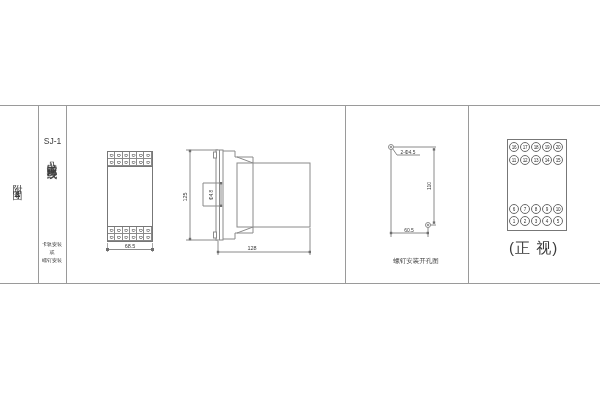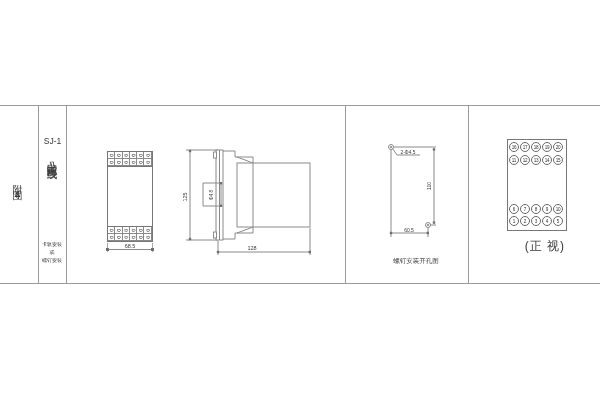--- a/index.html
+++ b/index.html
@@ -138,15 +138,15 @@
     <span class="tc">9</span>
     <span class="tc">10</span>
   </div>
   <div class="trow" style="top:216px">
     <span class="tc">1</span>
     <span class="tc">2</span>
     <span class="tc">3</span>
     <span class="tc">4</span>
     <span class="tc">5</span>
   </div>
-  <div class="lbl" style="left:509px;top:240px;width:56px;text-align:right;font-size:12px;letter-spacing:1px">(正 视)</div>
+  <div class="lbl" style="left:509px;top:240px;width:56px;text-align:left;font-size:15px;letter-spacing:1px">(正 视)</div>
 
 </div>
 
 </body></html>

